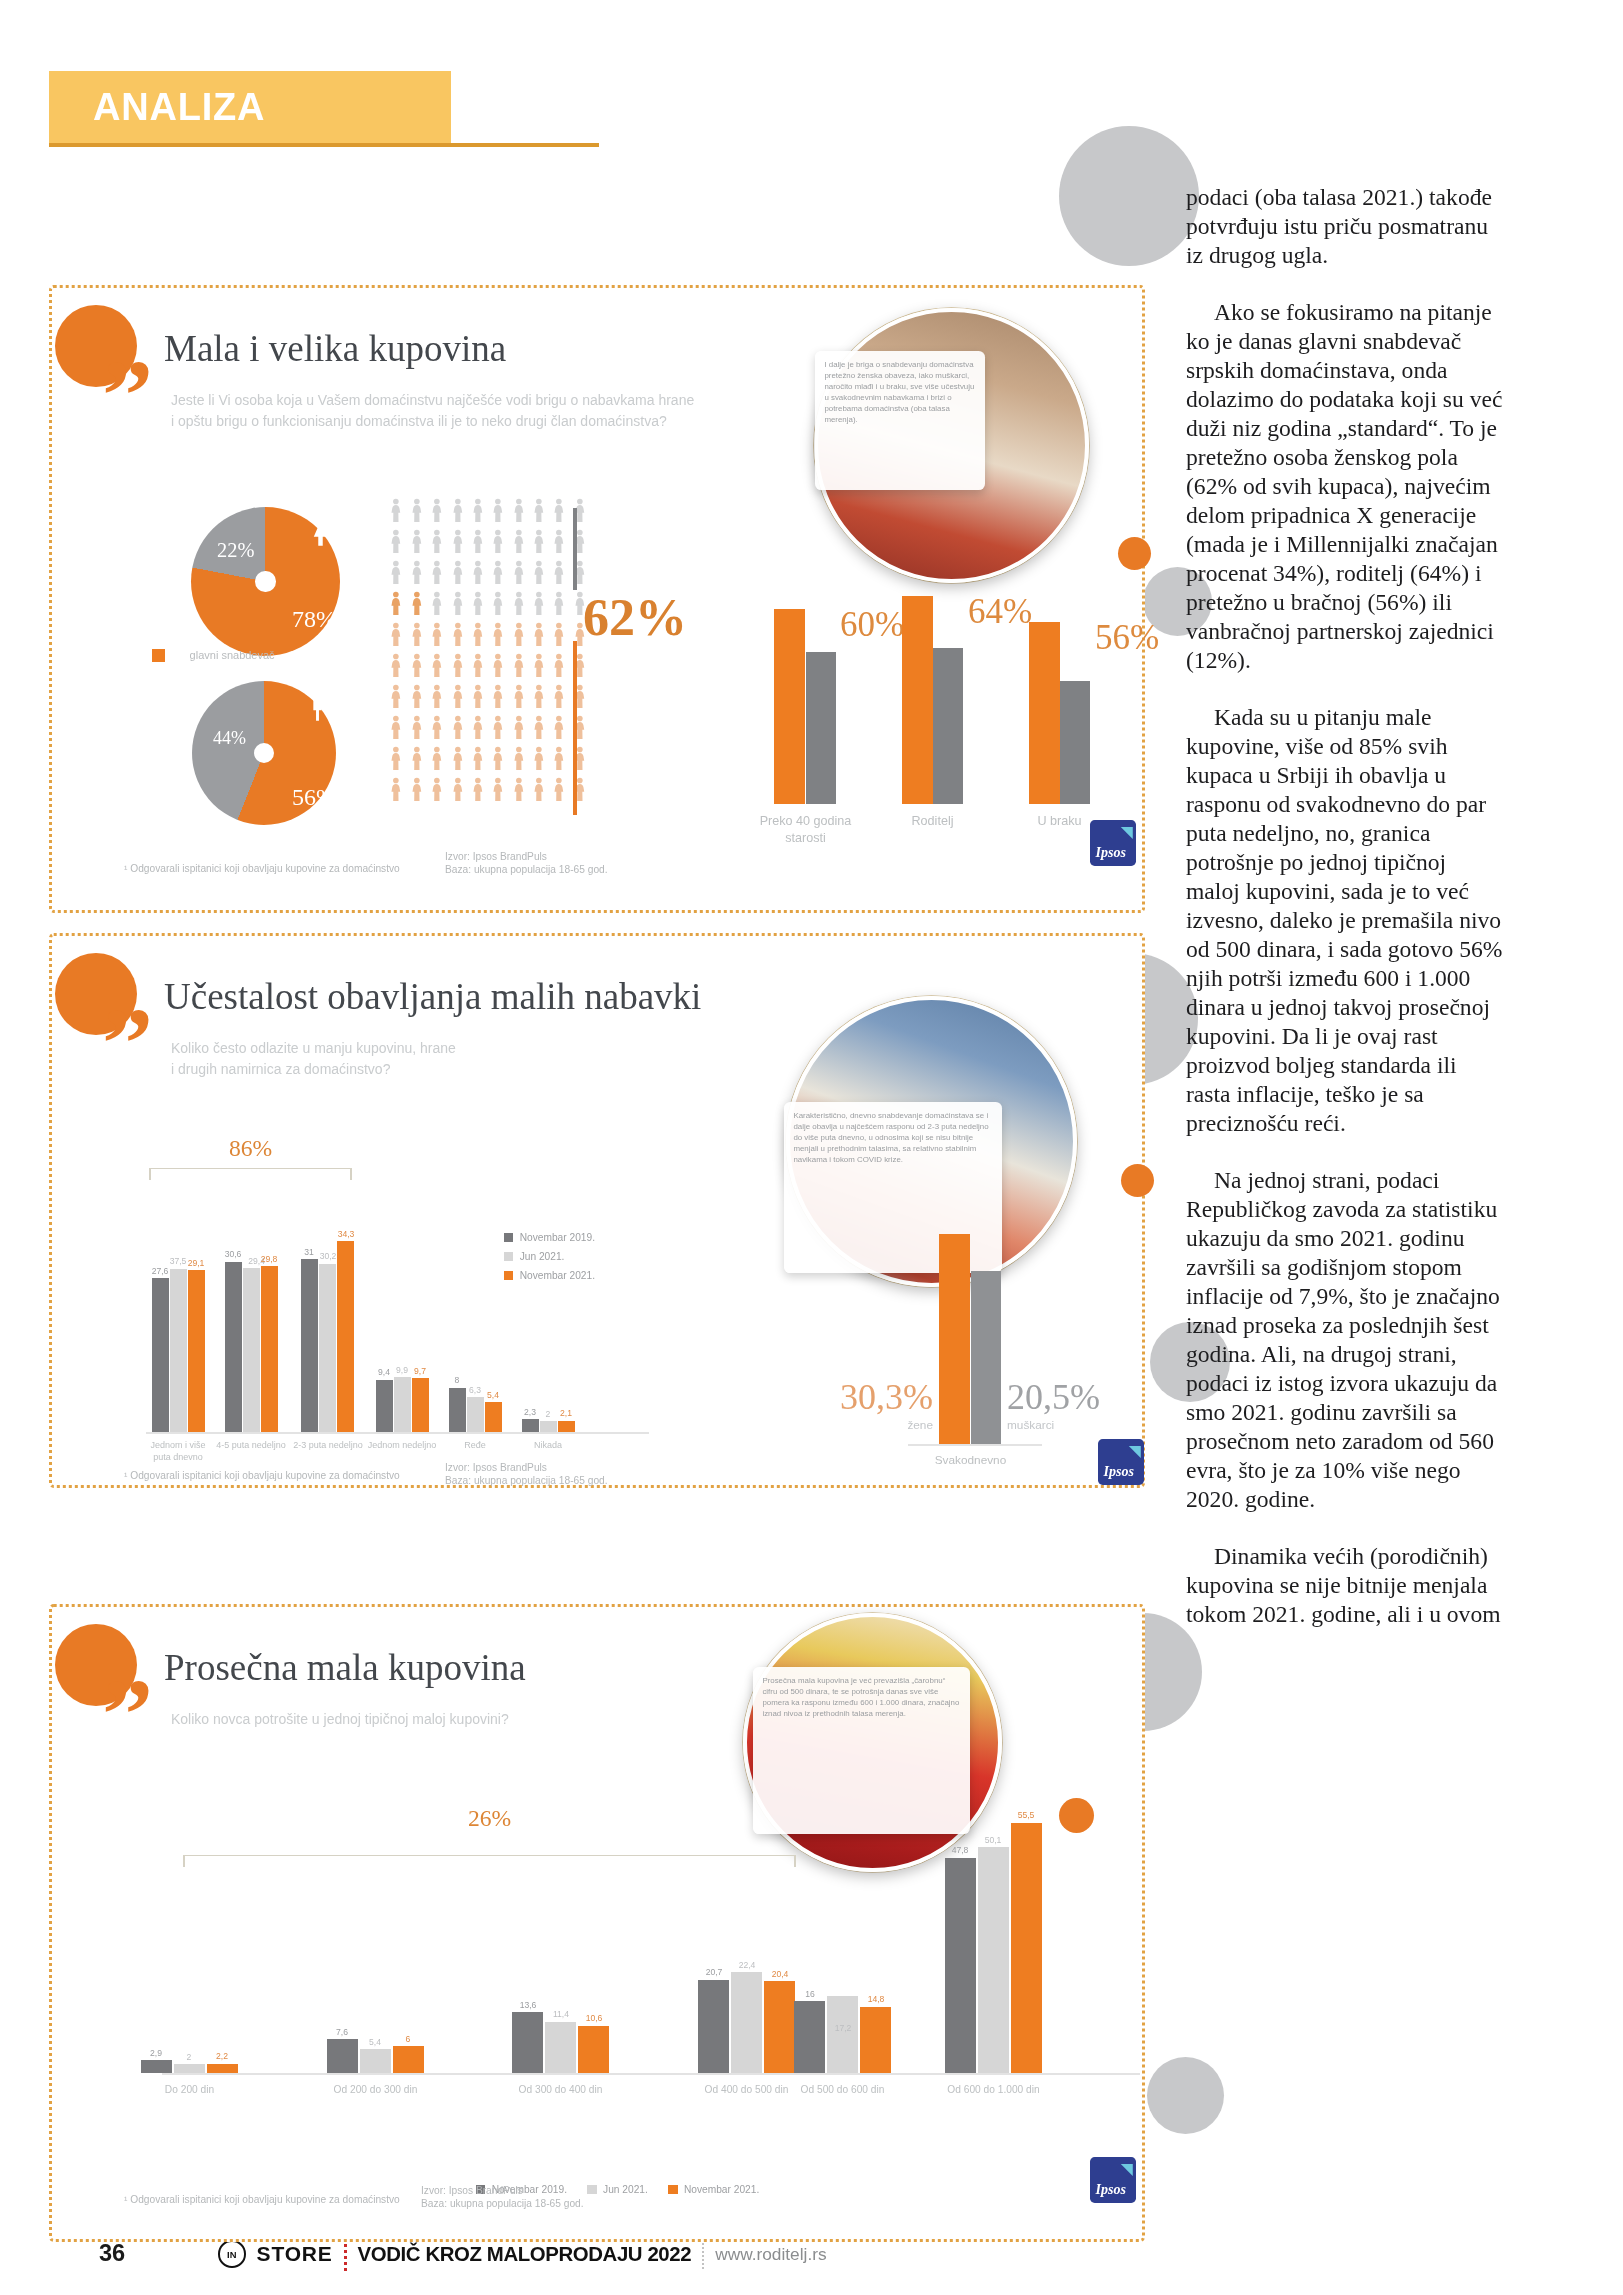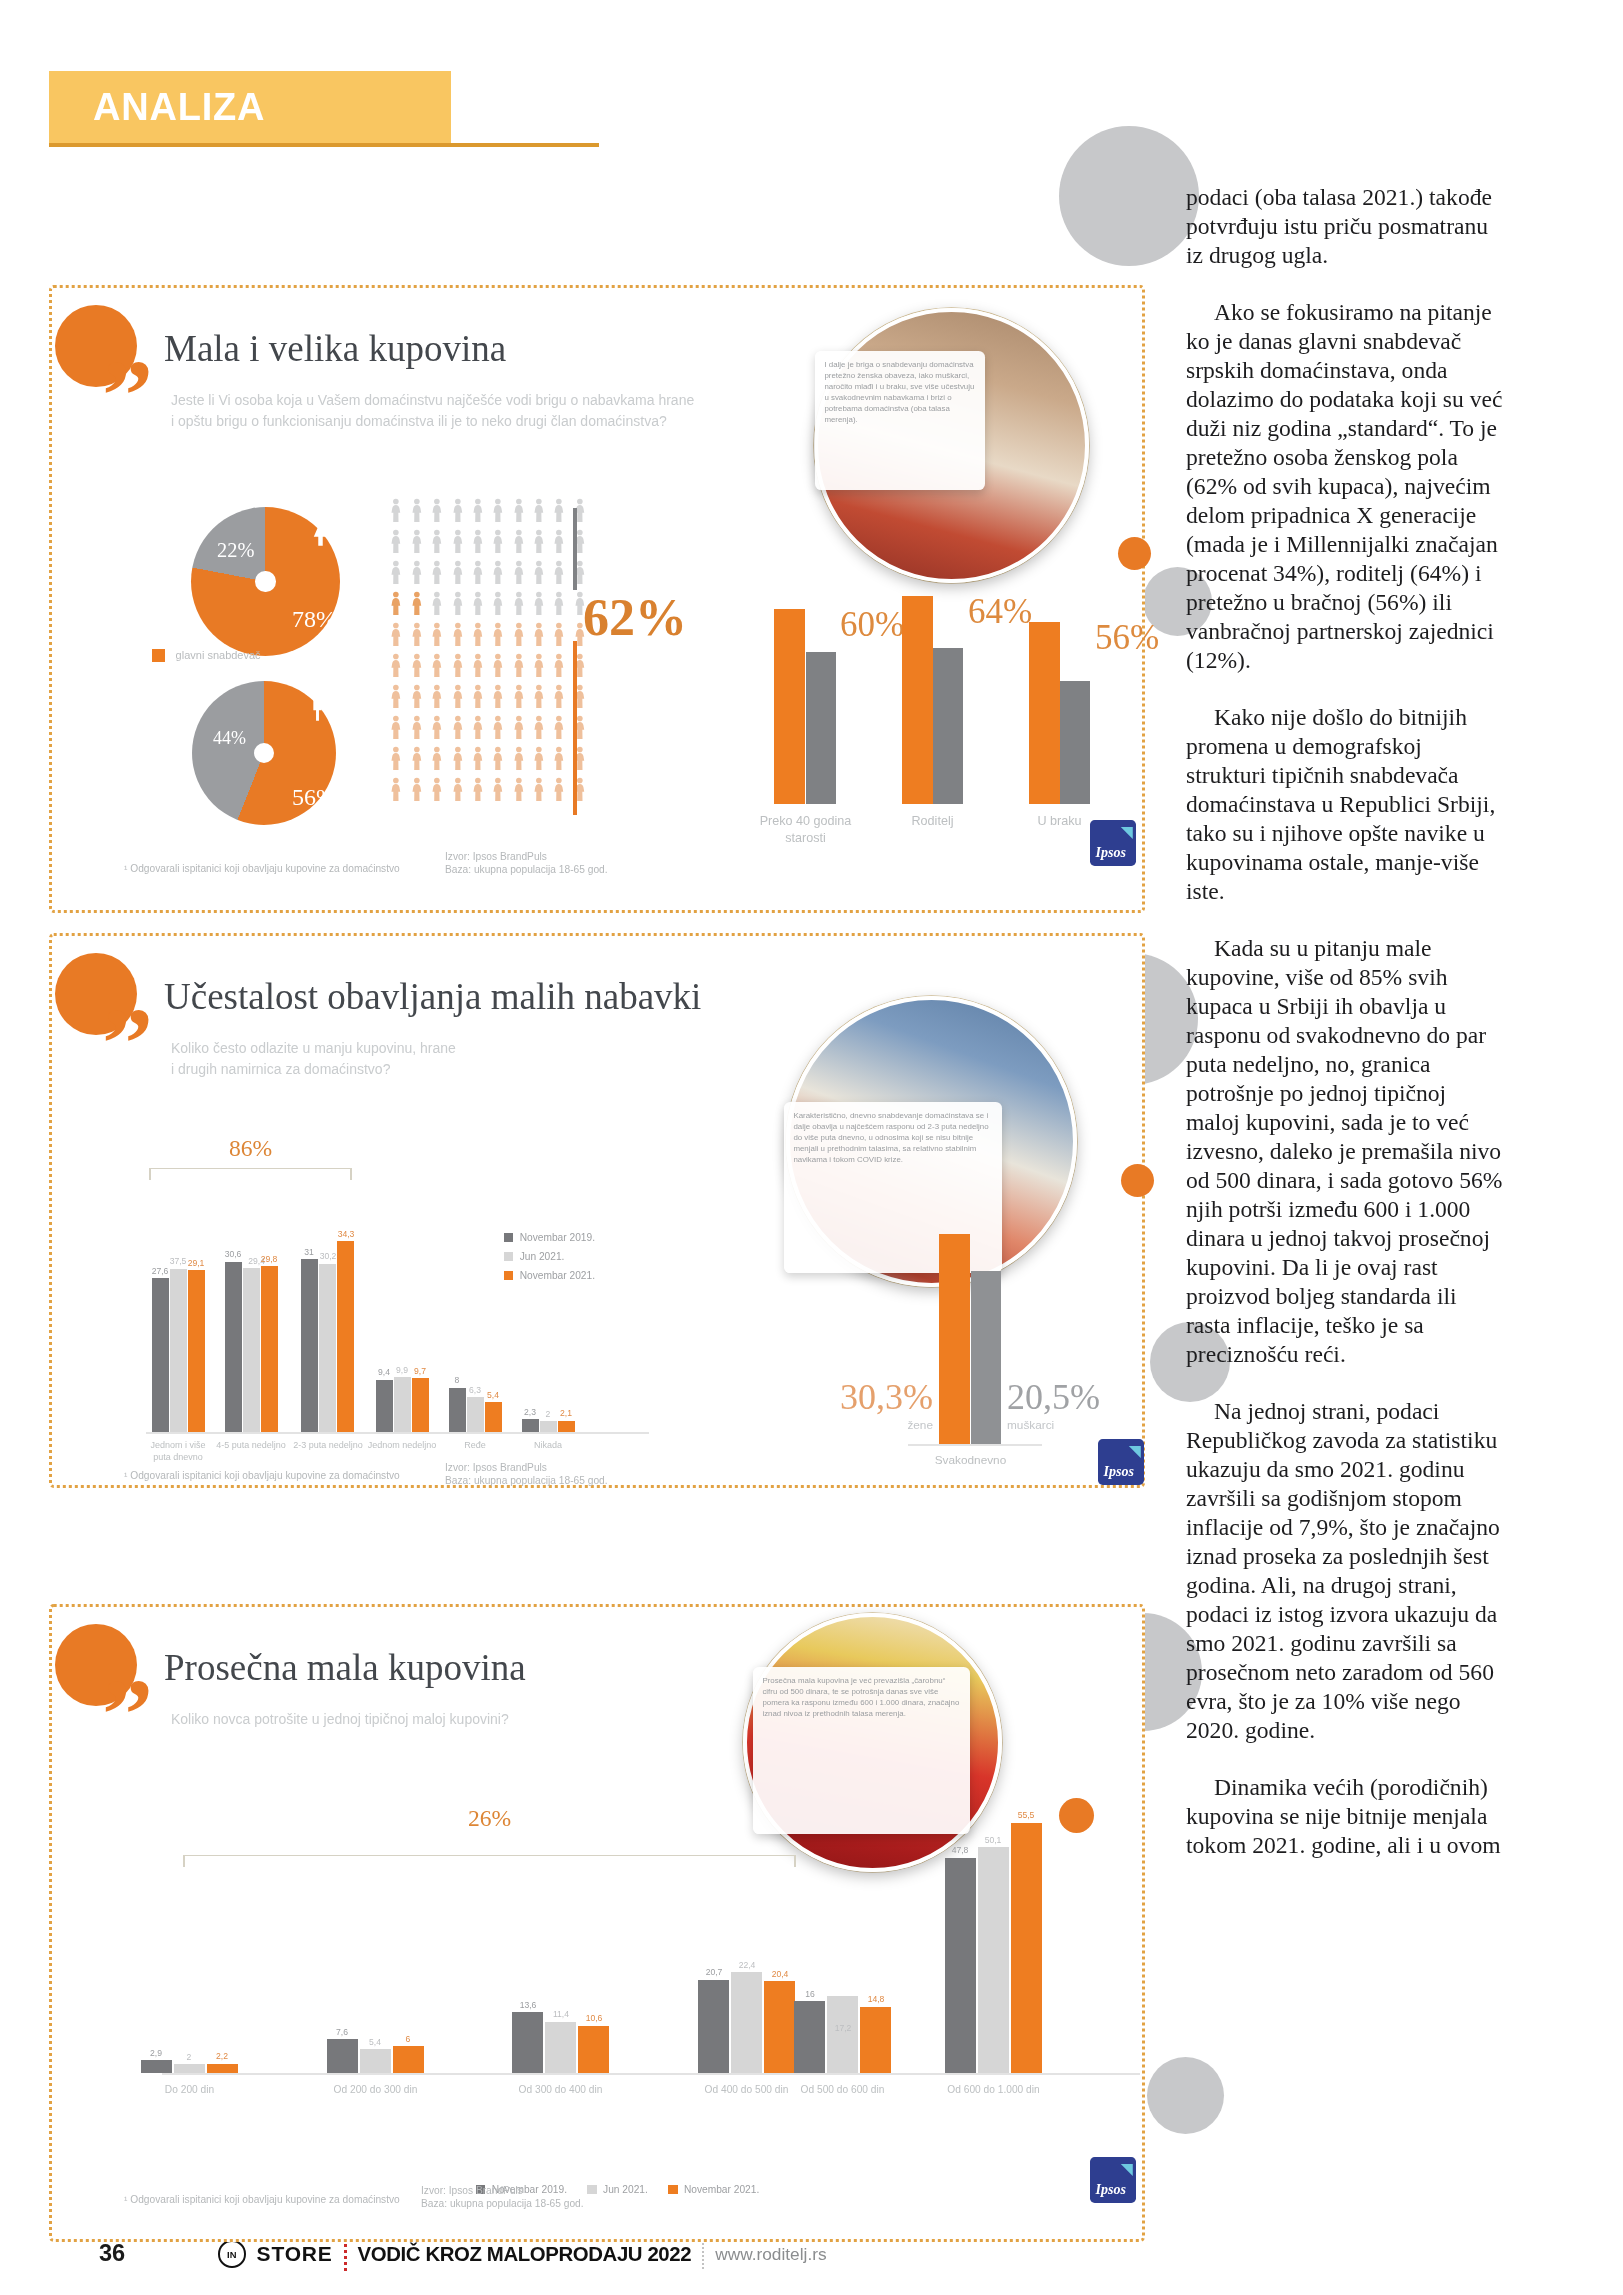--- a/index.html
+++ b/index.html
@@ -30,21 +30,21 @@
           font-size:102px;line-height:79px;color:#e87a25;}
   .p-title{position:absolute;left:112px;top:39px;font-family:"Liberation Serif",serif;
            font-size:37px;color:#43474c;}
   .p-sub{position:absolute;left:119px;top:102px;font-size:14px;line-height:21px;color:#c9ccce;}
 
   
   .pie{position:absolute;border-radius:50%;}
   .pie .hole{position:absolute;left:50%;top:50%;width:20.4px;height:20.4px;margin:-10.2px 0 0 -10.2px;
              background:#fff;border-radius:50%;}
   .pie-label{position:absolute;color:#ffffff;font-family:"Liberation Serif",serif;}
-  .legend-inline{position:absolute;display:flex;align-items:center;gap:11px;font-size:11px;color:#b9bcbe;}
+  .legend-inline{position:absolute;display:flex;align-items:center;gap:25px;font-size:11px;color:#b9bcbe;}
   .legend-inline .sq{width:12.6px;height:12.6px;background:#ee7d21;display:inline-block;}
 
   
   #pictogram{position:absolute;left:334px;top:210px;display:grid;
              grid-template-columns:repeat(10,20.4px);grid-template-rows:repeat(10,31px);}
   .pico{display:flex;align-items:flex-start;justify-content:center;}
   .pico svg{fill:currentColor;}
   .vline{position:absolute;width:3.9px;}
   .big-pct{position:absolute;font-family:"Liberation Serif",serif;font-weight:bold;color:#d9812f;}
 
@@ -971,21 +971,20 @@
   <div class="src-note" style="left:72px;top:587px;">¹  Odgovarali ispitanici koji obavljaju kupovine za domaćinstvo</div>
   <div class="src-lines" style="left:369px;top:577px;">
     <span>Izvor: Ipsos BrandPuls</span><br>
     <span>Baza: ukupna populacija 18-65 god.</span>
   </div>
 </section>
 
 <div id="right-col">
     <p>podaci (oba talasa 2021.) takođe potvrđuju istu priču posmatranu iz drugog ugla.</p>
     <p>Ako se fokusiramo na pitanje ko je danas glavni snabdevač srpskih domaćinstava, onda dolazimo do podataka koji su već duži niz godina „standard“. To je pretežno osoba ženskog pola (62% od svih kupaca), najvećim delom pripadnica X generacije (mada je i Millennijalki značajan procenat 34%), roditelj (64%) i pretežno u bračnoj (56%) ili vanbračnoj partnerskoj zajednici (12%).</p>
-    <p>Kako nije došlo do bitnijih promena u demografskoj strukturi tipičnih snabdevača domaćinstava u Republici Srbiji, tako su i njihove opšte navike u kupovinama ostale, manje-više iste.</p>
     <p>Kada su u pitanju male kupovine, više od 85% svih kupaca u Srbiji ih obavlja u rasponu od svakodnevno do par puta nedeljno, no, granica potrošnje po jednoj tipičnoj maloj kupovini, sada je to već izvesno, daleko je premašila nivo od 500 dinara, i sada gotovo 56% njih potrši između 600 i 1.000 dinara u jednoj takvoj prosečnoj kupovini. Da li je ovaj rast proizvod boljeg standarda ili rasta inflacije, teško je sa preciznošću reći.</p>
     <p>Na jednoj strani, podaci Republičkog zavoda za statistiku ukazuju da smo 2021. godinu završili sa godišnjom stopom inflacije od 7,9%, što je značajno iznad proseka za poslednjih šest godina. Ali, na drugoj strani, podaci iz istog izvora ukazuju da smo 2021. godinu završili sa prosečnom neto zaradom od 560 evra, što je za 10% više nego 2020. godine.</p>
     <p>Dinamika većih (porodičnih) kupovina se nije bitnije menjala tokom 2021. godine, ali i u ovom</p>
   </div>
 
 <div id="f-num">36</div>
 <div id="f-row">
   <span class="in-badge">IN</span>
   <span class="store-word">STORE</span>
   <span class="red-div"></span>

